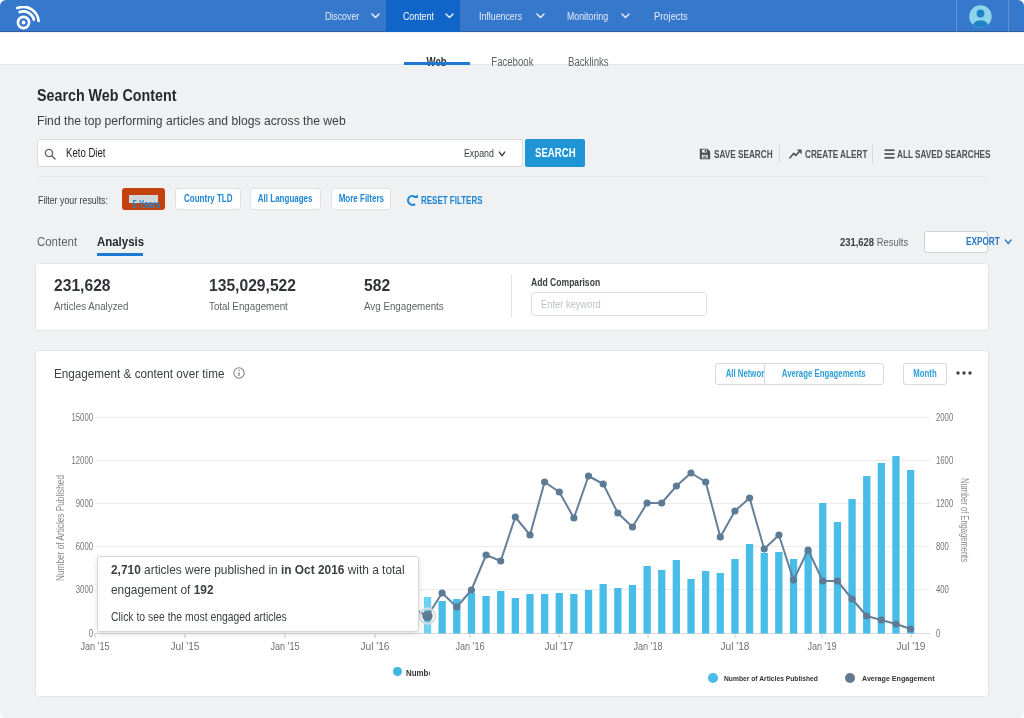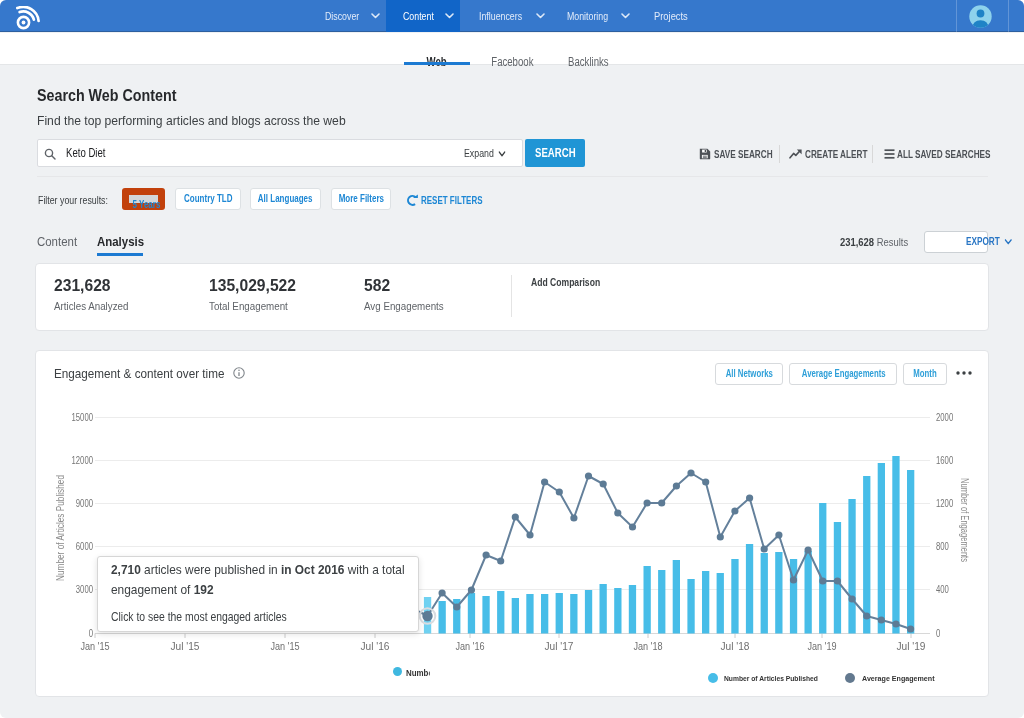--- a/index.html
+++ b/index.html
@@ -110,24 +110,25 @@
         </svg></span></div>
   <div class="card stats"></div>
   <div class="bignum" style="left:54px;">231,628</div>
   <div class="biglab" style="left:54px;">Articles Analyzed</div>
   <div class="bignum" style="left:209px;">135,029,522</div>
   <div class="biglab" style="left:209px;">Total Engagement</div>
   <div class="bignum" style="left:364px;">582</div>
   <div class="biglab" style="left:364px;">Avg Engagements</div>
   <div class="statsep"></div>
   <div class="addcomp">Add Comparison</div>
+  <div class="compinput"><span class="t">Enter keyword</span></div>
   <div class="card chart"></div>
   <div class="ctitle">Engagement &amp; content over time</div>
   <div class="cbtn" style="left:715px; width:68px;"><span class="t">All Networks</span></div>
-  <div class="cbtn" style="left:789px; width:108px;text-decoration:underline;"><span class="t">Average Engagements</span></div>
+  <div class="cbtn" style="left:764px; width:120px;text-decoration:underline;"><span class="t">Average Engagements</span></div>
   <div class="cbtn" style="left:903px; width:44px;"><span class="t">Month</span></div>
   <svg style="position:absolute;left:955px;top:370px;" width="18" height="6" viewBox="0 0 18 6">
       <circle cx="3" cy="3" r="1.7" fill="#3c4043"></circle>
       <circle cx="9" cy="3" r="1.7" fill="#3c4043"></circle>
       <circle cx="15" cy="3" r="1.7" fill="#3c4043"></circle>
     </svg>
 <svg style="position:absolute;left:0;top:0;" width="1024" height="718" viewBox="0 0 1024 718">
 <line x1="95" y1="417.5" x2="930" y2="417.5" stroke="#ececec"></line>
 <line x1="95" y1="460.5" x2="930" y2="460.5" stroke="#ececec"></line>
 <line x1="95" y1="503.5" x2="930" y2="503.5" stroke="#ececec"></line>

